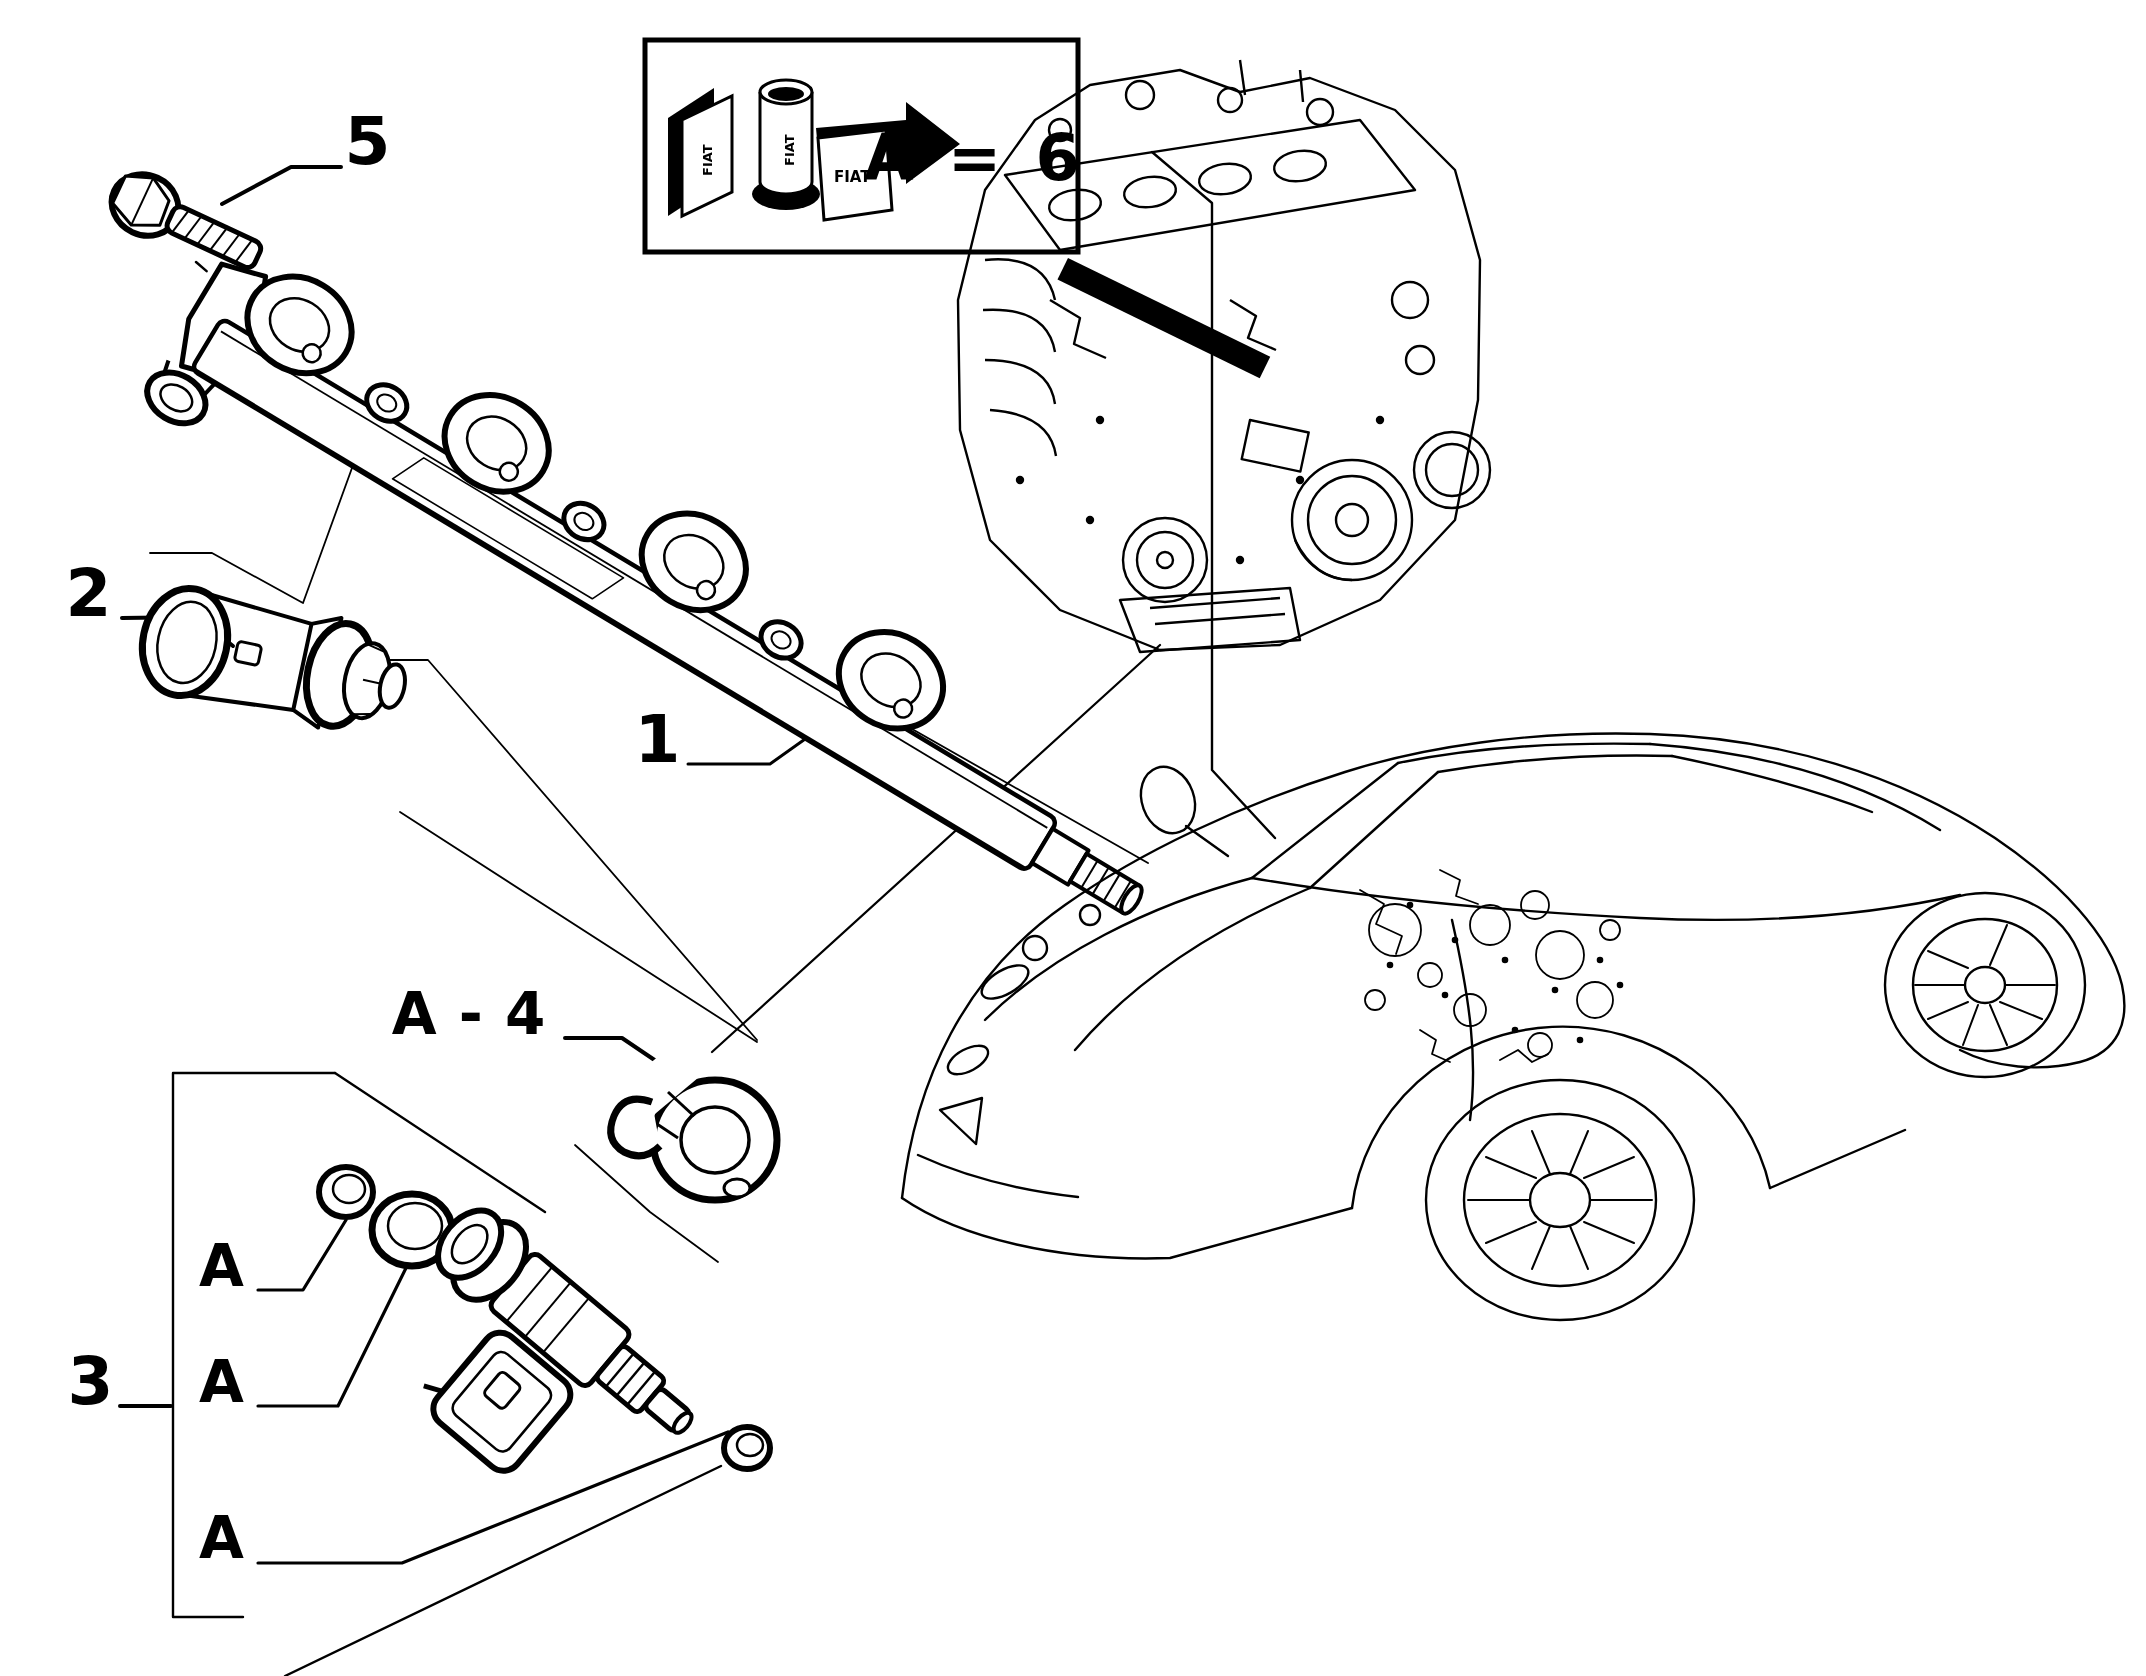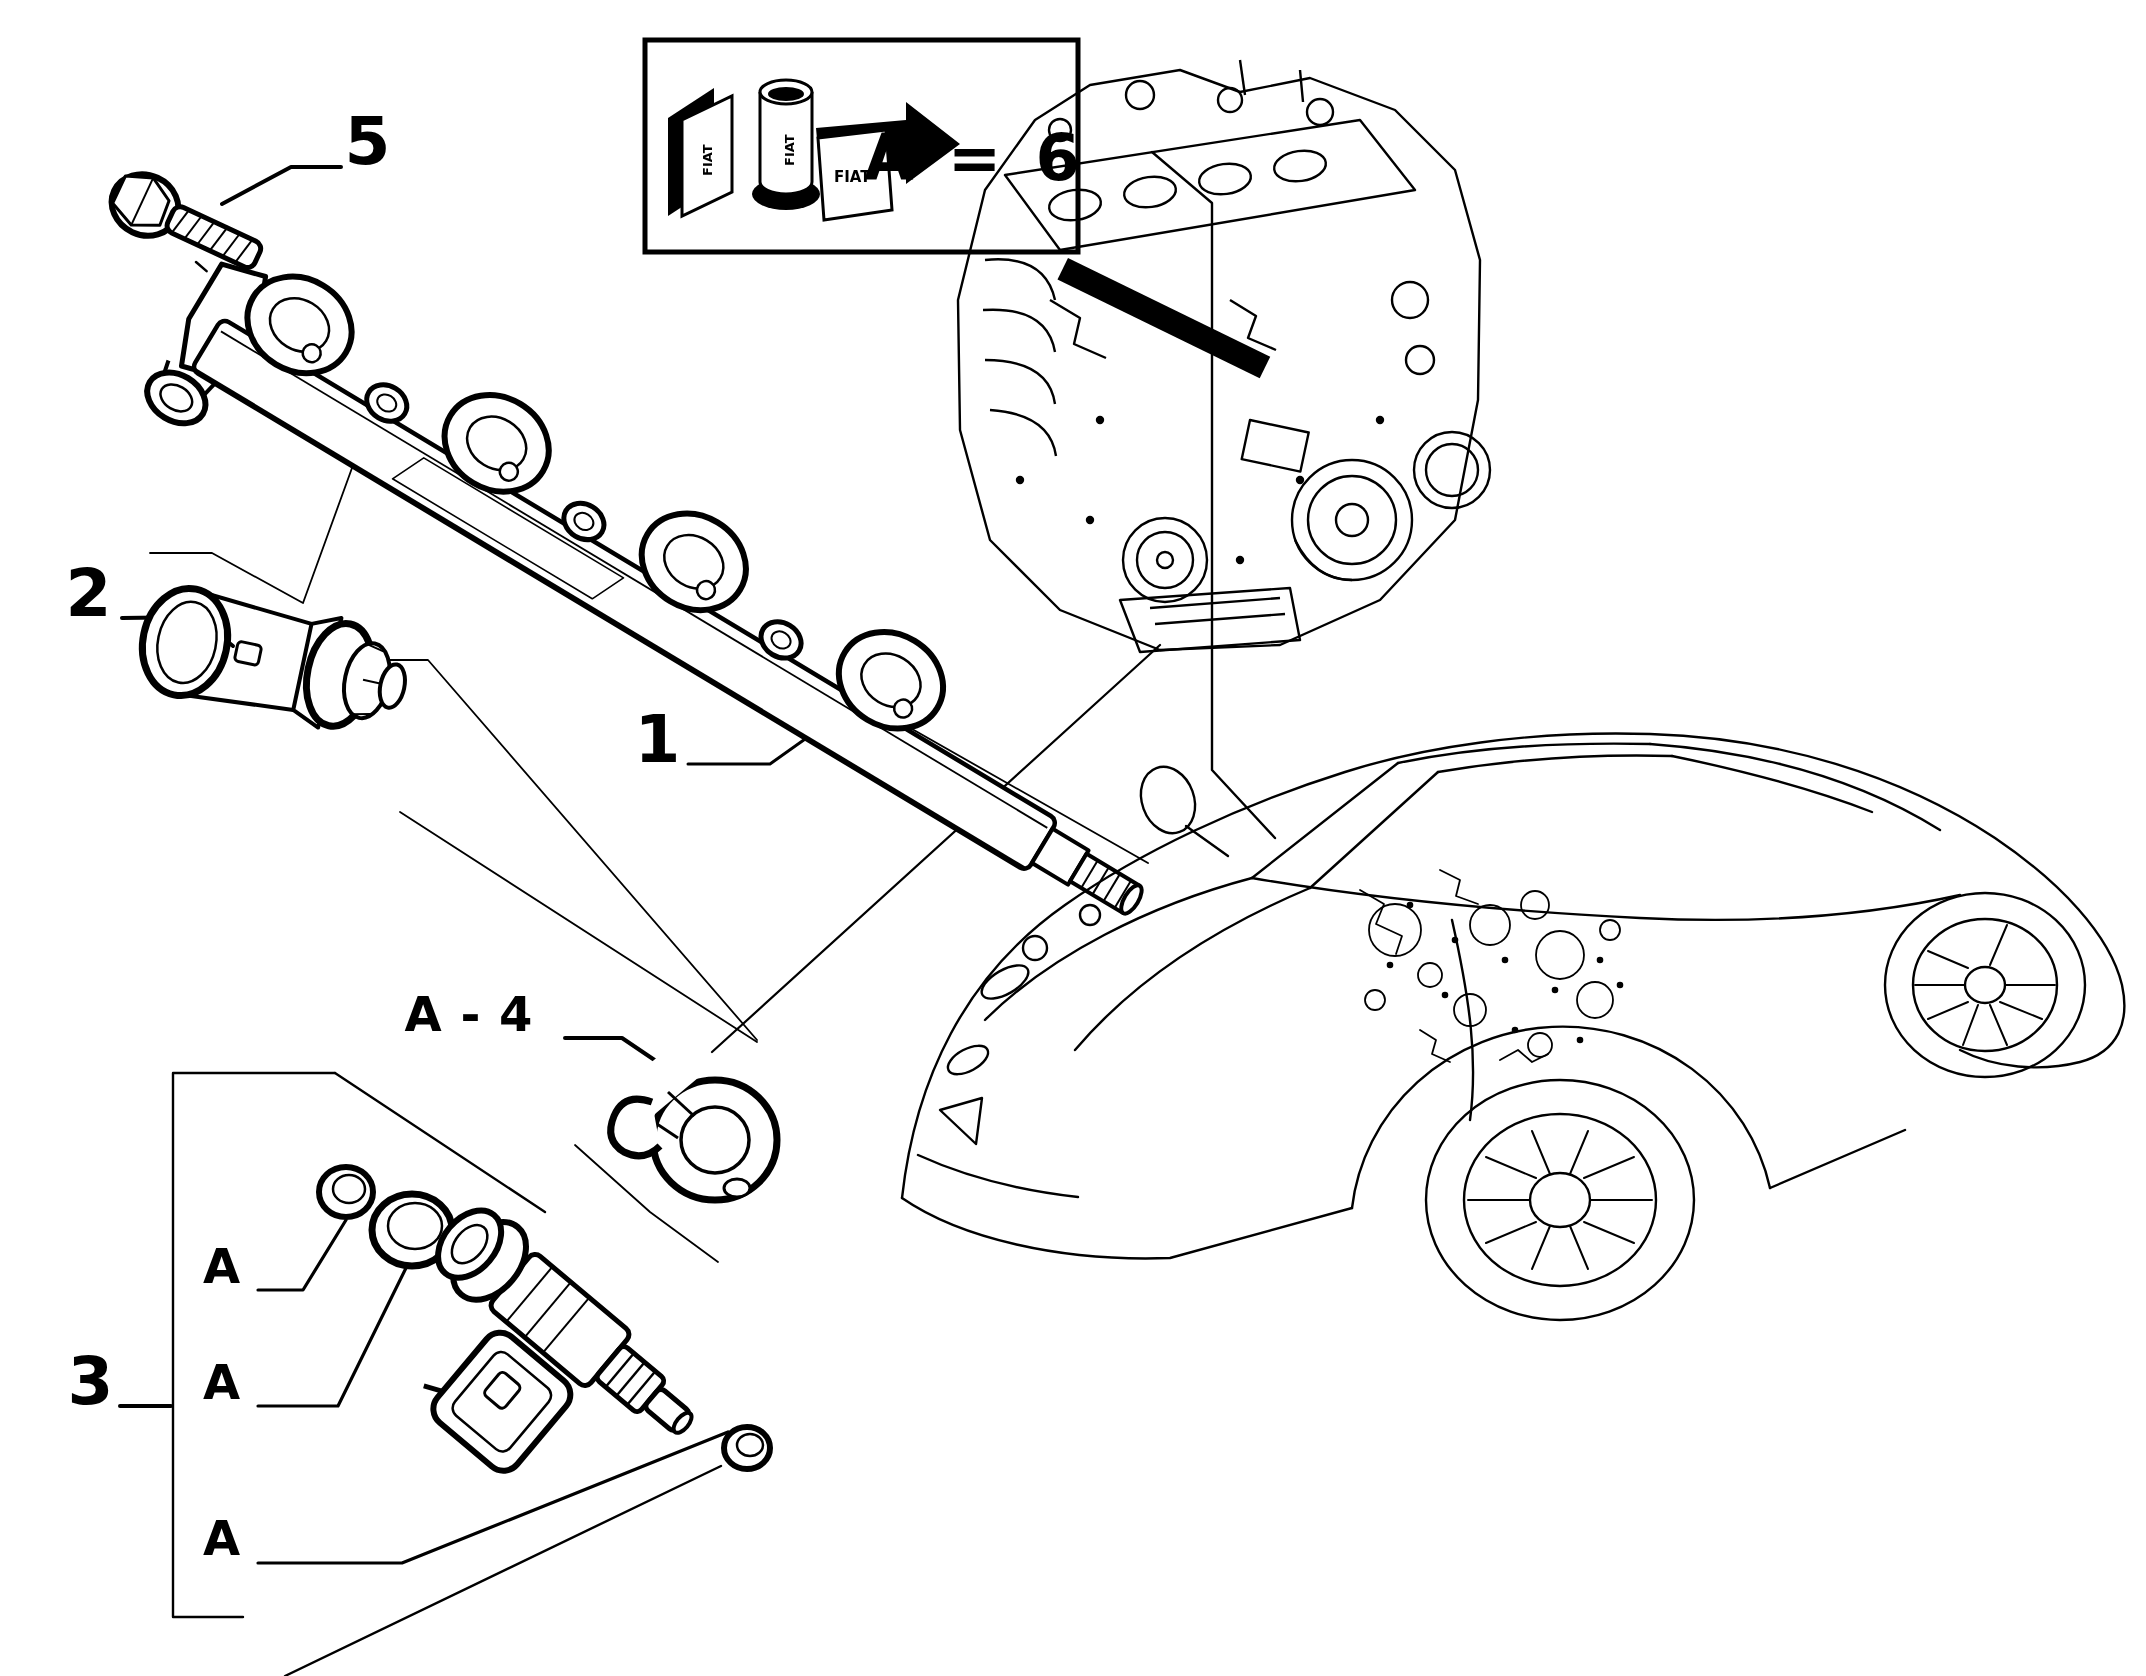--- a/index.html
+++ b/index.html
@@ -14,21 +14,21 @@
   .lbl{
     position:absolute;
     transform:translate(-50%,-50%);
     font-weight:700;
     color:#000;
     white-space:nowrap;
     line-height:1;
     letter-spacing:1px;
   }
   .lbl-num{font-size:66px;}
-  .lbl-a{font-size:48px;}
+  .lbl-a{font-size:58px;}
   .lbl-formula{font-size:64px;letter-spacing:6px;}
 </style>
 </head>
 <body>
 
 <div class="canvas">
 
 <svg width="2146" height="1676" viewBox="0 0 2146 1676">
 
   <g stroke="#000" fill="none" stroke-linecap="round" stroke-linejoin="round">

